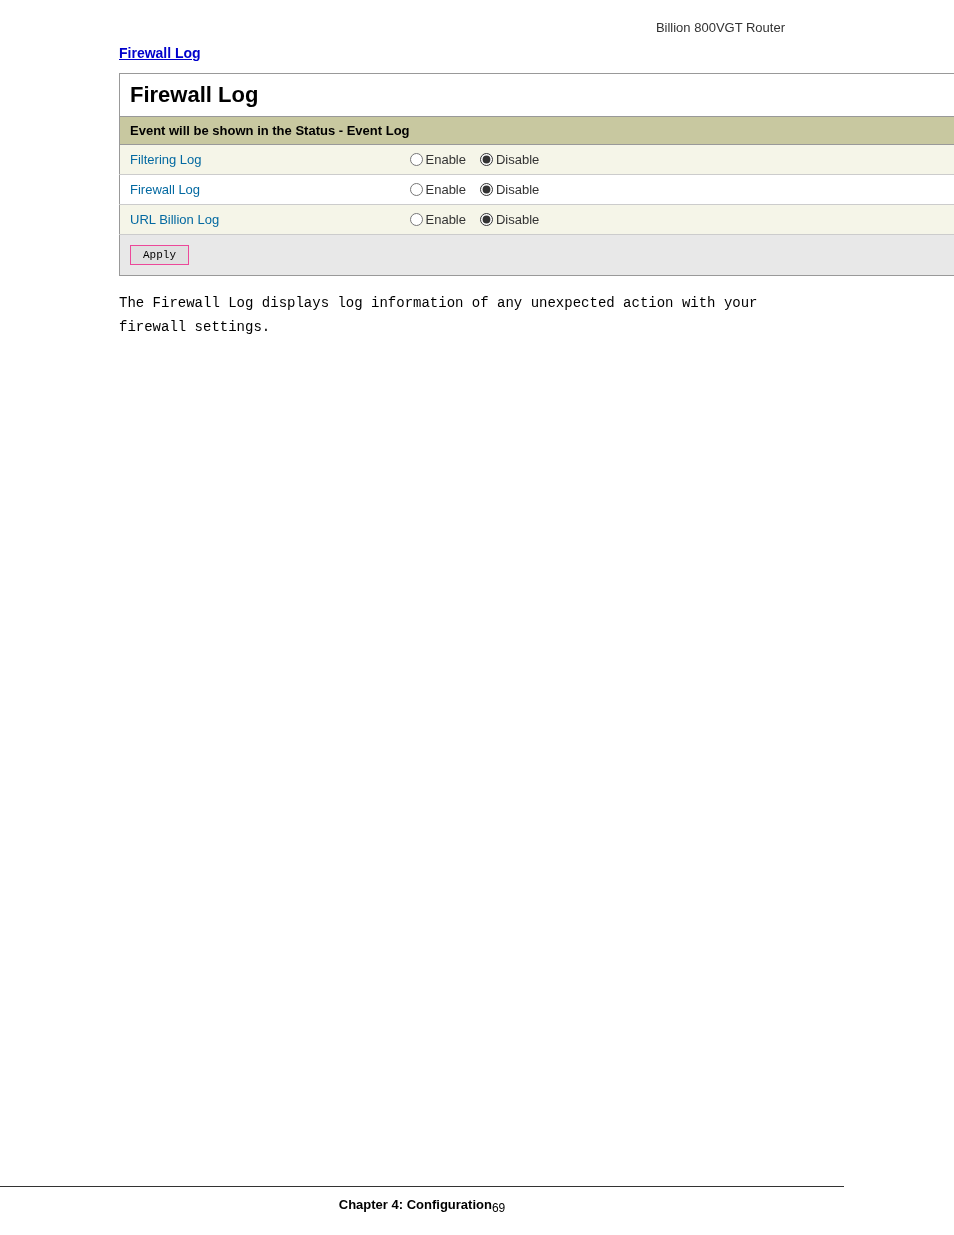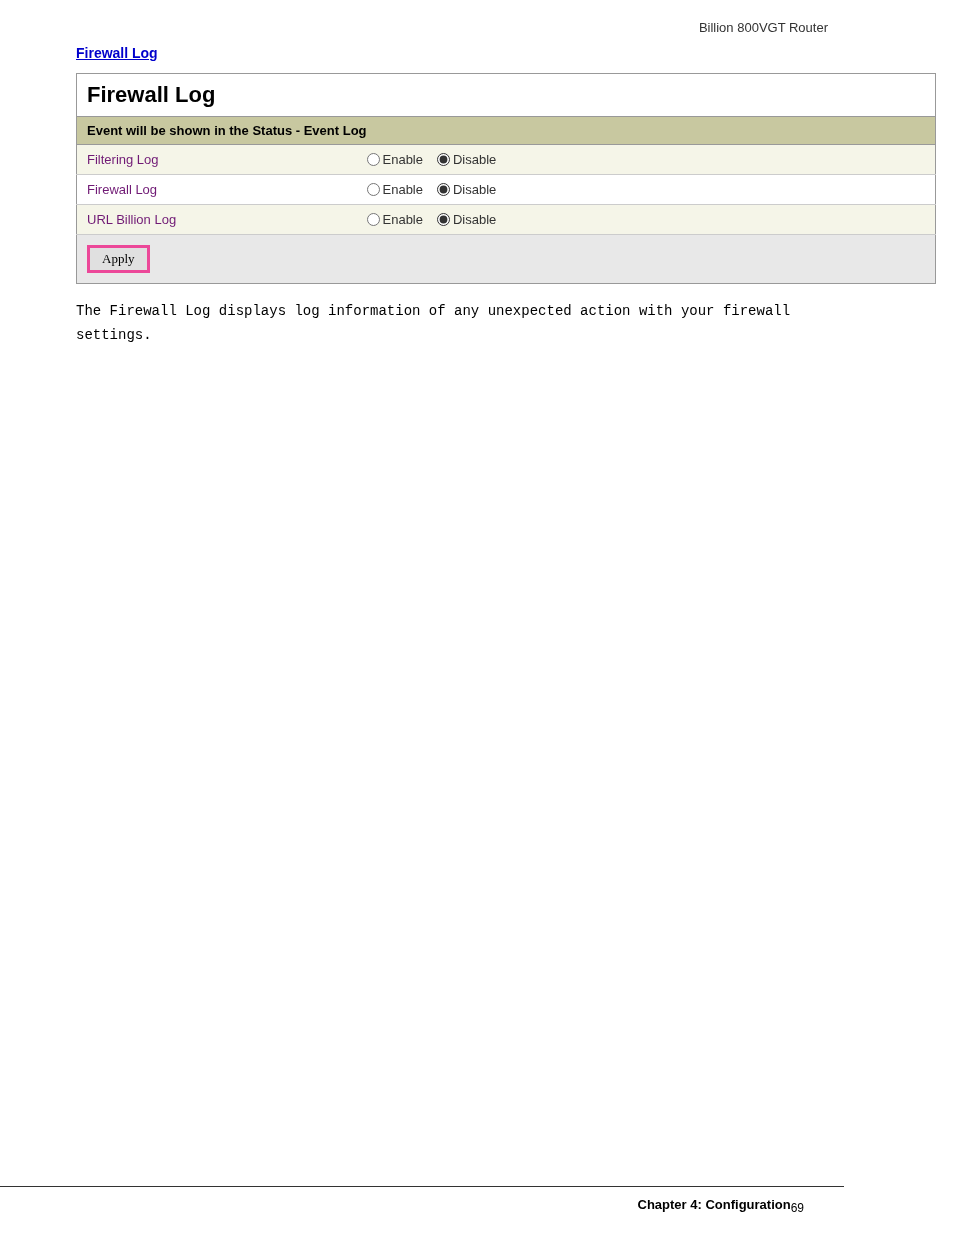--- a/index.html
+++ b/index.html
@@ -9,21 +9,21 @@
       color: #000;
       background: #fff;
       width: 954px;
       min-height: 1235px;
       position: relative;
     }
 
     .page-wrapper {
       width: 844px;
       min-height: 1235px;
-      padding: 20px 16px;
+      padding: 20px 59px;
       position: relative;
     }
 
     .top-right {
       text-align: right;
       font-size: 13px;
       color: #333;
       margin-bottom: 10px;
     }
 
@@ -72,21 +72,21 @@
     .table-row:nth-child(odd) td {
       background: #f5f5e8;
     }
     .table-row:nth-child(even) td {
       background: #fff;
     }
 
     .label-cell {
       width: 280px;
       font-size: 13px;
-      color: #701a75;
+      color: #0369a1;
     }
 
     .radio-cell {
       font-size: 13px;
       color: #333;
     }
 
     .radio-group {
       display: flex;
       align-items: center;
@@ -102,25 +102,25 @@
     }
 
     .apply-row td {
       background: #e8e8e8;
       padding: 10px;
       border-top: 1px solid #999;
     }
 
     .apply-btn {
       background: #e0e0e0;
-      border: 3px solid #ec4899;
+      border: 1px solid #ec4899;
       padding: 3px 12px;
-      font-size: 13px;
+      font-size: 11px;
       cursor: pointer;
-      font-family: Liberation Serif, serif;
+      font-family: Liberation Mono, monospace;
     }
 
     .description-section {
       margin-left: 60px;
       margin-top: 16px;
       font-size: 14px;
       line-height: 1.7;
     }
 
     .description-section p {
@@ -129,21 +129,21 @@
     }
 
     .footer {
       position: absolute;
       bottom: 20px;
       left: 0;
       right: 0;
       padding: 0 40px;
       border-top: 1px solid #333;
       display: flex;
-      justify-content: flex-end;
+      justify-content: center;
       align-items: center;
       padding-top: 6px;
     }
 
     .footer-left {
       font-size: 13px;
       font-weight: bold;
     }
 
     .footer-right {

